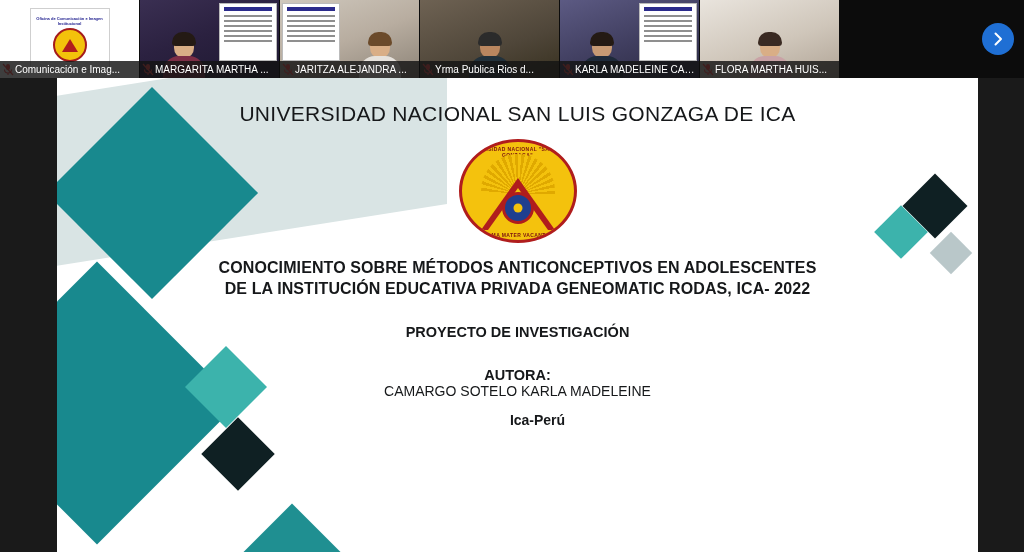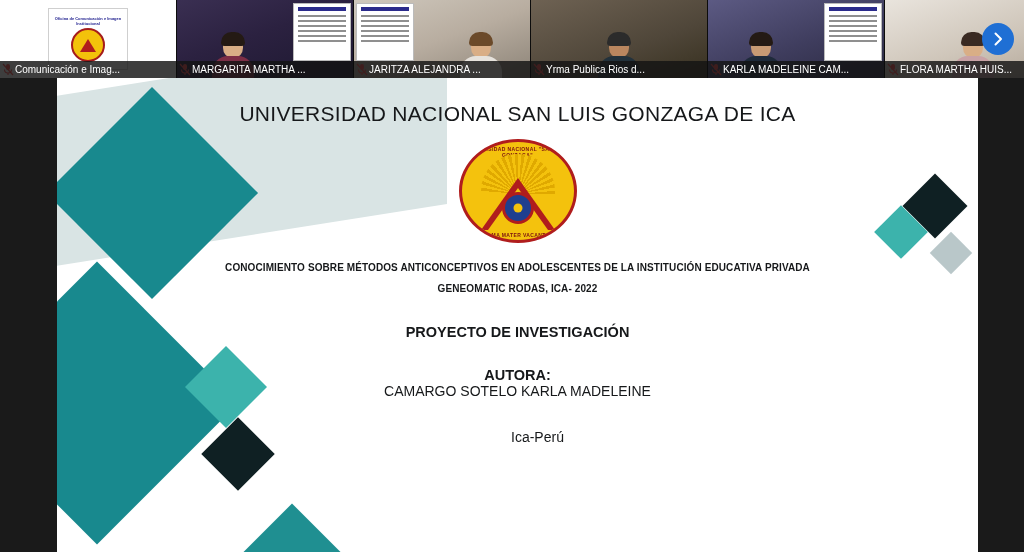--- a/index.html
+++ b/index.html
@@ -32,21 +32,20 @@
     align-items: flex-start;
   }
   .tile {
     position: relative;
     width: 139px;
     height: 78px;
     margin-right: 1px;
     overflow: hidden;
     background: #0c4a6e;
     flex: 0 0 auto;
-    padding-left: 37px;
   }
   .tile .video {
     position: absolute;
     inset: 0;
   }
   .tile .namebar {
     position: absolute;
     left: 0;
     bottom: 0;
     width: 100%;
@@ -331,21 +330,21 @@
     font-weight: bold;
     color: #7a1111;
     letter-spacing: 0.4px;
   }
   .crest .ring-text-top { top: 4px; }
   .crest .ring-text-bot { bottom: 2px; }
 
   .thesis-title {
     margin: 18px auto 0 auto;
     width: 620px;
-    font-size: 10px;
+    font-size: 16px;
     font-weight: bold;
     line-height: 21px;
     letter-spacing: 0.1px;
   }
   .line-label {
     margin-top: 25px;
     font-size: 14.5px;
     font-weight: bold;
   }
   .line-value {
@@ -360,23 +359,23 @@
   .author-label {
     margin-top: 27px;
     font-size: 14.5px;
     font-weight: bold;
   }
   .author-value {
     margin-top: 0;
     font-size: 14px;
   }
   .place {
-    margin-top: 30px;
+    margin-top: 13px;
     font-size: 14px;
-    font-weight: normal;
+    font-weight: bold;
     padding-left: 40px;
   }
 </style>
 </head>
 <body>
 
 <div id="app">
 
   <div id="filmstrip">
 

